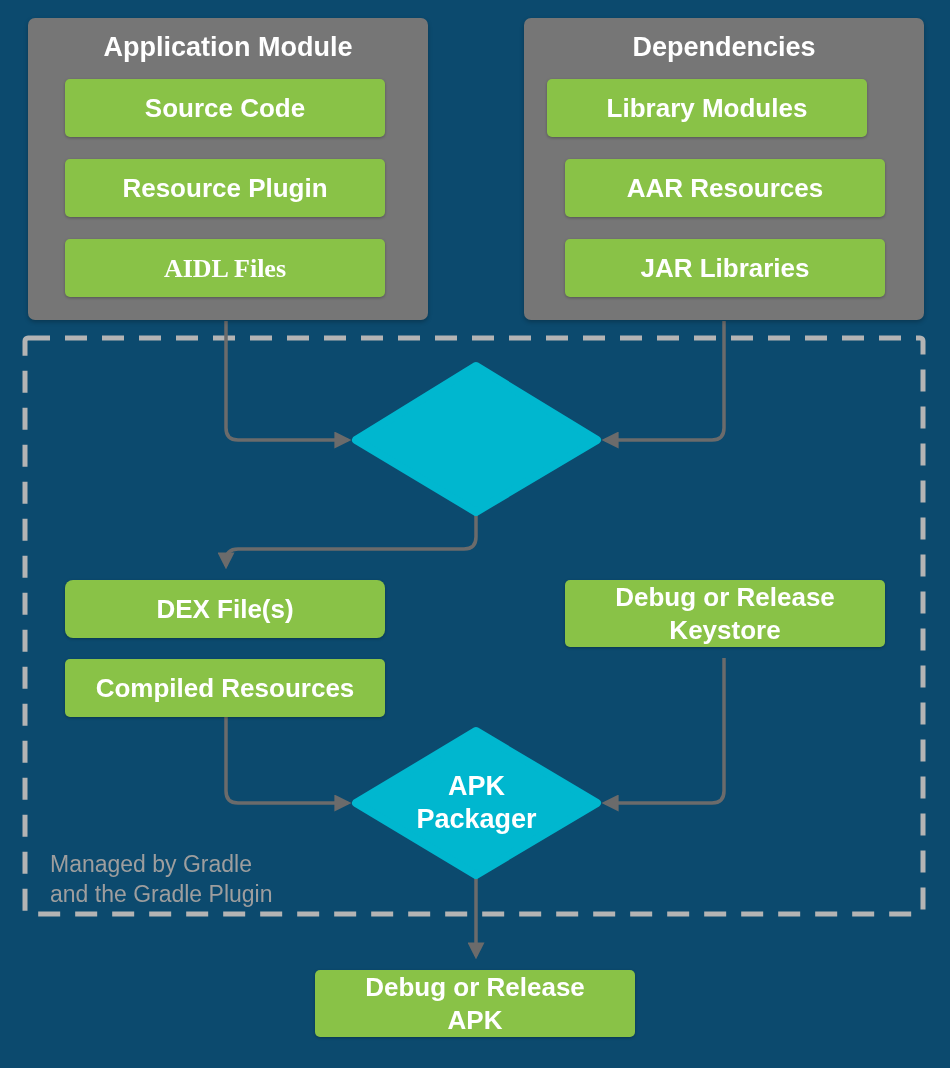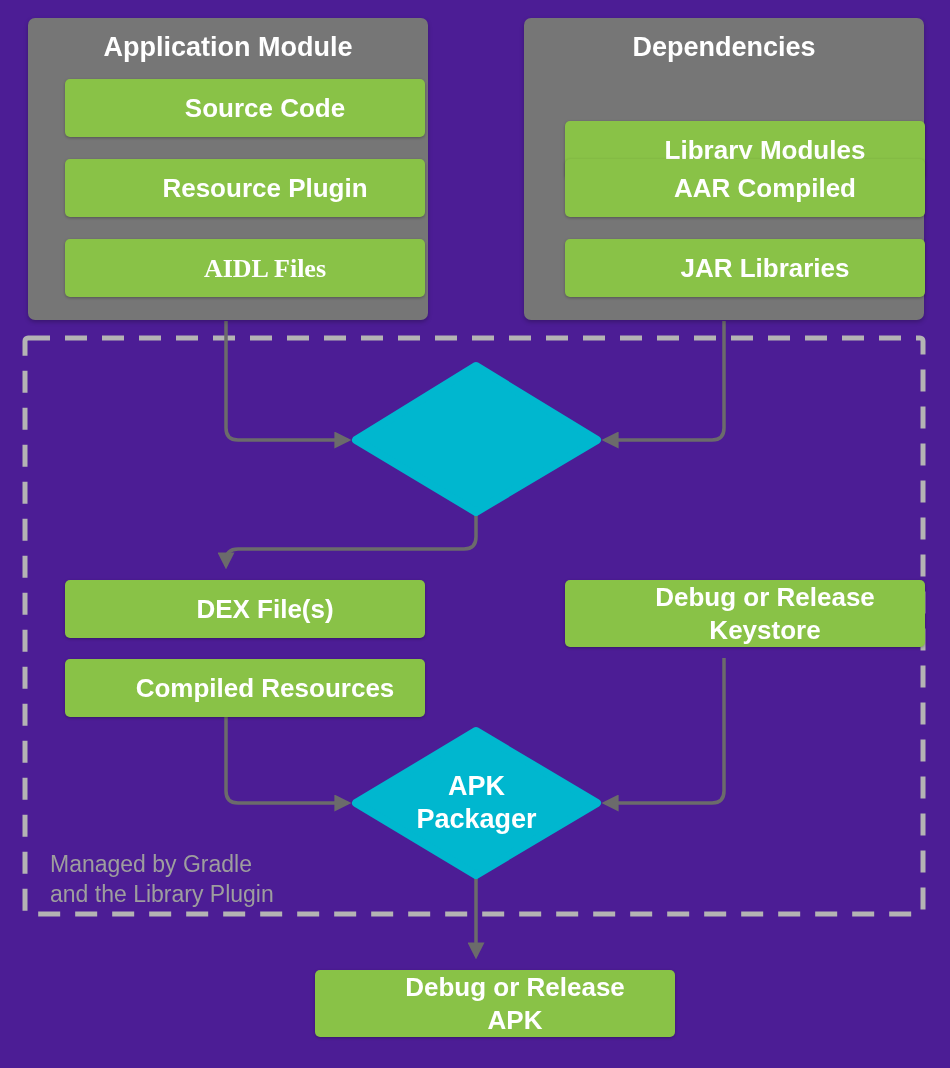--- a/index.html
+++ b/index.html
@@ -1,37 +1,36 @@
 <!DOCTYPE html>
 <html><head>
 <meta charset="utf-8">
 <style>
   html,body { margin:0; padding:0; background:#ffffff; }
   .canvas {
-    position:relative; width:950px; height:1068px; background:#4c1d95;
+    position:relative; width:950px; height:1068px; background:#0c4a6e;
     font-family:"Liberation Sans","DejaVu Sans",sans-serif; overflow:hidden;
   }
   .layer { position:absolute; left:0; top:0; }
   .group {
     position:absolute; width:400px; height:302px;
     background:#767676; border-radius:7px;
     box-shadow:0 2px 4px rgba(0,0,0,0.25);
   }
   .group-title {
     color:#ffffff; font-weight:bold; font-size:27px;
     text-align:center; margin-top:14px;
   }
   .node {
     position:absolute; width:320px;
     background:#89c247; border-radius:5px;
     box-shadow:0 1px 3px rgba(0,0,0,0.28);
     color:#ffffff; font-weight:bold; font-size:26px; line-height:33px;
     display:flex; flex-direction:column; align-items:center; justify-content:center;
     text-align:center;
-    padding-left:40px;
   }
   .h58 { height:58px; }
   .h78 { height:67px; }
   .diamond-label {
     position:absolute; left:352px; width:249px;
     color:#ffffff; font-weight:bold; font-size:27px; line-height:33px;
     text-align:center;
   }
   .note {
     position:absolute; left:50px; top:849px;
@@ -77,51 +76,51 @@
   <div class="node h58" style="left:65px; top:79px;">
     <div>Source Code</div>
   </div>
   <div class="node h58" style="left:65px; top:159px;">
     <div>Resource Plugin</div>
   </div>
   <div class="node h58" style="left:65px; top:239px;font-family:Liberation Serif, serif;">
     <div>AIDL Files</div>
   </div>
 
-  <div class="node h58" style="left:565px; top:79px;margin-top:42px;">
+  <div class="node h58" style="left:547px; top:79px;">
     <div>Library Modules</div>
   </div>
   <div class="node h58" style="left:565px; top:159px;">
-    <div>AAR Compiled</div>
+    <div>AAR Resources</div>
   </div>
   <div class="node h58" style="left:565px; top:239px;">
     <div>JAR Libraries</div>
   </div>
 
 
-  <div class="node h58" style="left:65px; top:580px;">
+  <div class="node h58" style="left:65px; top:580px;border-radius:8px;">
     <div>DEX File(s)</div>
   </div>
   <div class="node h58" style="left:65px; top:659px;">
     <div>Compiled Resources</div>
   </div>
 
   <div class="node h78" style="left:565px; top:580px;">
     <div>Debug or Release</div>
     <div>Keystore</div>
   </div>
 
   <div class="diamond-label" style="top:770px;">
     <div>APK</div>
     <div>Packager</div>
   </div>
 
   <div class="note">
     <div>Managed by Gradle</div>
-    <div>and the Library Plugin</div>
+    <div>and the Gradle Plugin</div>
   </div>
 
   <div class="node h78" style="left:315px; top:970px;">
     <div>Debug or Release</div>
     <div>APK</div>
   </div>
 
 </div>
 
 </body></html>

